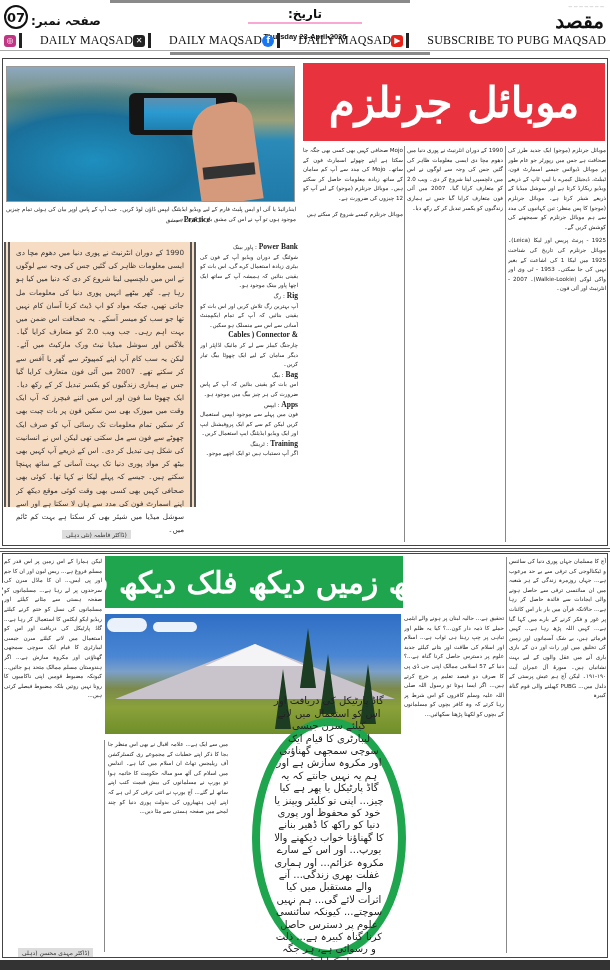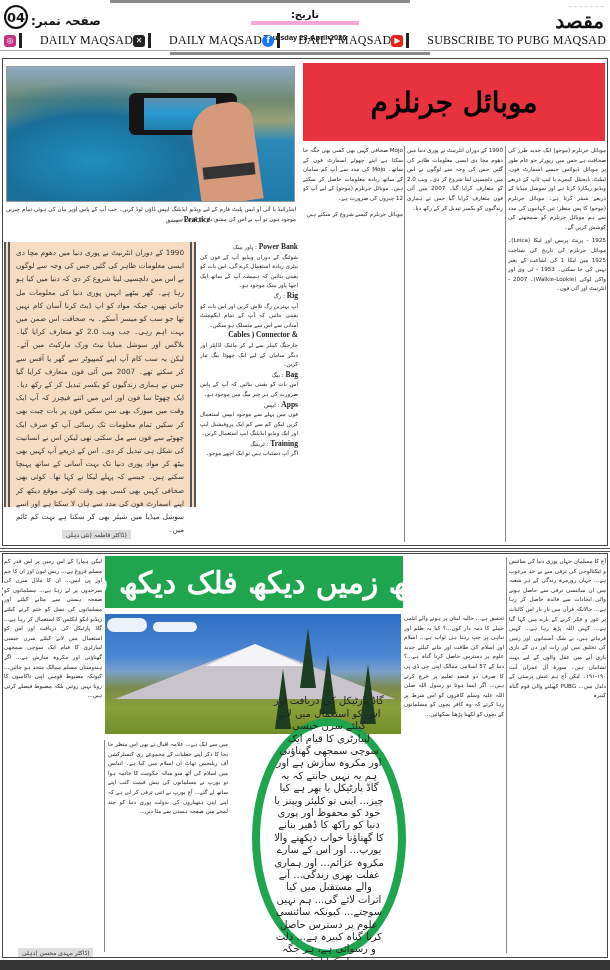--- a/index.html
+++ b/index.html
@@ -5,38 +5,38 @@
   * { box-sizing: border-box; margin: 0; padding: 0; }
   html, body { width: 610px; height: 970px; background: #fff; overflow: hidden; }
   body { font-family: "DejaVu Sans", sans-serif; color: #111; position: relative; }
 
   .topbar-line { position: absolute; left: 110px; top: 0; width: 300px; height: 3px; background: #8a8a8a; }
   .header { position: absolute; left: 0; top: 3px; width: 610px; height: 28px; }
   .page-no { position: absolute; left: 4px; top: 2px; display: flex; align-items: center; gap: 3px; }
   .page-no .circle { width: 24px; height: 24px; border: 2px solid #111; border-radius: 50%; font-weight: bold; font-size: 13px; display: flex; align-items: center; justify-content: center; font-family: "DejaVu Sans", sans-serif; }
   .page-no .lbl { font-size: 12px; font-weight: bold; direction: rtl; margin-top: 8px; }
   .datebox { position: absolute; left: 220px; top: 0; width: 170px; text-align: center; }
-  .datebox .tarikh { font-size: 10px; font-weight: bold; direction: rtl; border-bottom: 4px solid #f9a8d4; display: inline-block; padding: 0 40px 1px; }
+  .datebox .tarikh { font-size: 12px; font-weight: bold; direction: rtl; border-bottom: 2px solid #f9a8d4; display: inline-block; padding: 0 40px 1px; }
   .datebox .date { font-size: 7.5px; font-weight: bold; font-family: "Liberation Sans", sans-serif; margin-top: 8px; }
   .logo { position: absolute; right: 6px; top: 1px; text-align: right; }
   .logo .name { font-size: 20px; font-weight: bold; direction: rtl; font-family: "DejaVu Serif", serif; letter-spacing: -1px; }
   .logo .tag { font-size: 4px; color: #777; }
 
   .social { position: absolute; left: 0; top: 31px; width: 610px; height: 20px; display: flex; align-items: center; justify-content: space-between; padding: 0 4px; border-bottom: 1px solid #aaa; }
   .social .item { display: flex; align-items: center; gap: 3px; }
   .social .ico { width: 12px; height: 12px; border-radius: 3px; display: inline-flex; align-items: center; justify-content: center; font-size: 8px; color: #fff; font-weight: bold; }
   .social .txt { font-family: "Liberation Serif", serif; font-size: 12px; border-left: 3px solid #222; padding-left: 18px; letter-spacing: 0.2px; }
   .subline { position: absolute; left: 170px; top: 52px; width: 260px; height: 3px; background: #8a8a8a; }
 
   .frame { position: absolute; border: 1px solid #444; }
   .col-text { font-size: 5.6px; line-height: 9.6px; color: #222; direction: rtl; text-align: justify; overflow: hidden; position: absolute; }
   .col-text b { font-family: Liberation Serif, serif; font-weight: bold; font-size: 7.5px; }
 
   .banner-red { position: absolute; left: 303px; top: 63px; width: 302px; height: 78px; background: #e8323d; display: flex; align-items: center; justify-content: center; }
-  .banner-red span { color: #000000; font-size: 28px; font-weight: bold; direction: rtl; font-family: "DejaVu Serif", serif; }
+  .banner-red span { color: #ffffff; font-size: 42px; font-weight: bold; direction: rtl; font-family: "DejaVu Serif", serif; }
 
   .photo1 { position: absolute; left: 6px; top: 66px; width: 289px; height: 136px; overflow: hidden; border: 1px solid #999;
     background: radial-gradient(ellipse at 30% 70%, #1e8fbf 0%, #1a6f99 35%, transparent 60%),
                 linear-gradient(180deg, #8ea8c0 0%, #6e8a70 25%, #9aa178 40%, #2b8ab8 55%, #1f7aa8 100%); }
   .photo1 .phone { position: absolute; left: 122px; top: 26px; width: 108px; height: 42px; background: #151515; border-radius: 6px; }
   .photo1 .screen { position: absolute; left: 137px; top: 31px; width: 72px; height: 32px; background: linear-gradient(180deg, #5f8fb0 0%, #2a9ad1 45%, #1e7fb0 100%); }
   .photo1 .hand { position: absolute; left: 188px; top: 36px; width: 62px; height: 100px; background: #d59a7c; border-radius: 30px 20px 0 0; transform: rotate(-8deg); }
   .photo1 .strap { position: absolute; left: 196px; top: 98px; width: 52px; height: 12px; background: #333; transform: rotate(-6deg); }
 
   .sidebox { position: absolute; left: 4px; top: 242px; width: 192px; height: 265px; background: #f7dcc4; border-left: 6px double #555; border-right: 6px double #555; padding: 4px 6px; }
@@ -60,21 +60,21 @@
 
   .footbar { position: absolute; left: 0; top: 960px; width: 610px; height: 10px; background: #333; }
   .vline { position: absolute; width: 1px; background: #888; }
 </style>
 </head>
 <body>
 
 <div class="topbar-line"></div>
 <div class="header">
   <div class="page-no">
-    <div class="circle">04</div>
+    <div class="circle">07</div>
     <div class="lbl">صفحہ نمبر:</div>
   </div>
   <div class="datebox">
     <div class="tarikh">تاریخ:</div>
     <div class="date">Thursday   23-April-2026</div>
   </div>
   <div class="logo">
     <div class="tag">— — — — — — —</div>
     <div class="name">مقصد</div>
   </div>

